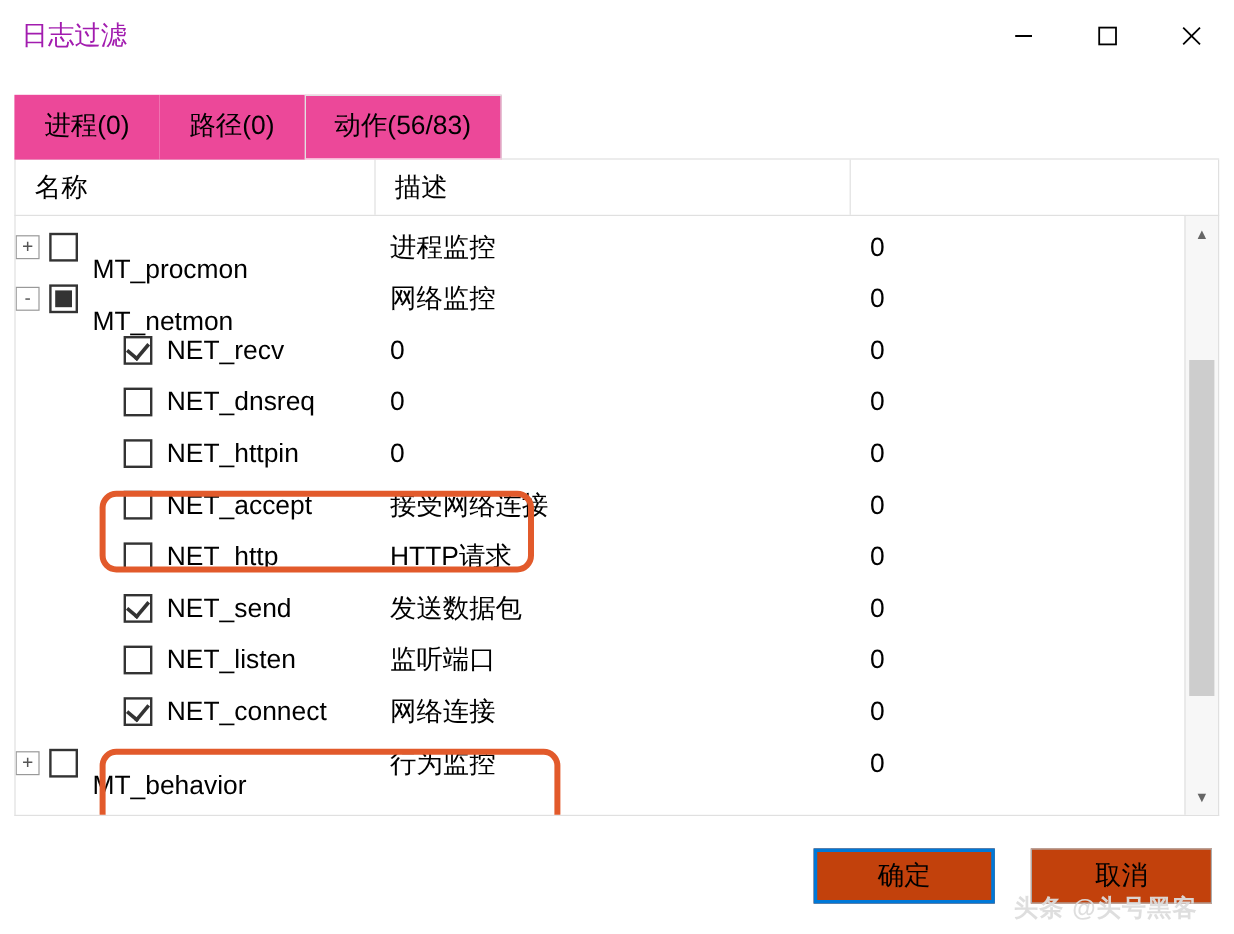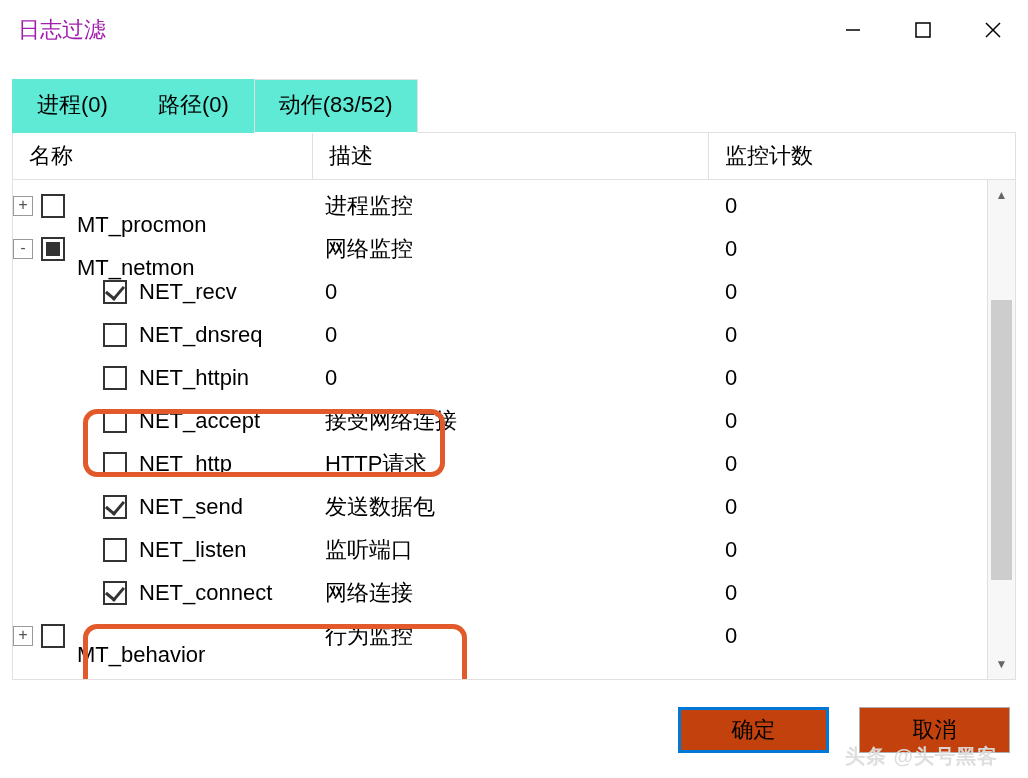--- a/index.html
+++ b/index.html
@@ -42,21 +42,21 @@
     position: relative;
   }
   .tab {
     padding: 10px 24px 12px 24px;
     font-size: 22px;
     color: #000;
     border: 1px solid transparent;
     border-bottom: none;
     position: relative;
     top: 1px;
-    background: #5eead4;
+    background: #ec4899;
   }
   .tab.active {
     border: 1px solid #e0e0e0;
     border-bottom: 1px solid #fff;
   }
   .headers {
     display: flex;
     border: 1px solid #e0e0e0;
     border-top: none;
   }
@@ -236,27 +236,26 @@
           <line x1="17" y1="3" x2="3" y2="17" stroke="#000" stroke-width="1.5"></line>
         </svg>
     </div>
   </div>
 </div>
 
 <div class="tabs-area">
   <div class="tabs">
     <div class="tab">进程(0)</div>
     <div class="tab">路径(0)</div>
-    <div class="tab active">动作(83/52)</div>
+    <div class="tab active">动作(56/83)</div>
   </div>
 
   <div class="headers">
     <div class="hdr name">名称</div>
     <div class="hdr desc">描述</div>
-    <div class="hdr count">监控计数</div>
   </div>
 
   <div class="content-wrap">
     <div class="tree" id="tree">
       <div class="highlight hl1"></div>
       <div class="highlight hl2"></div>
 
     <div class="row indent0">
           <div class="expander">+</div>
           <div class="chk unchecked"></div>

